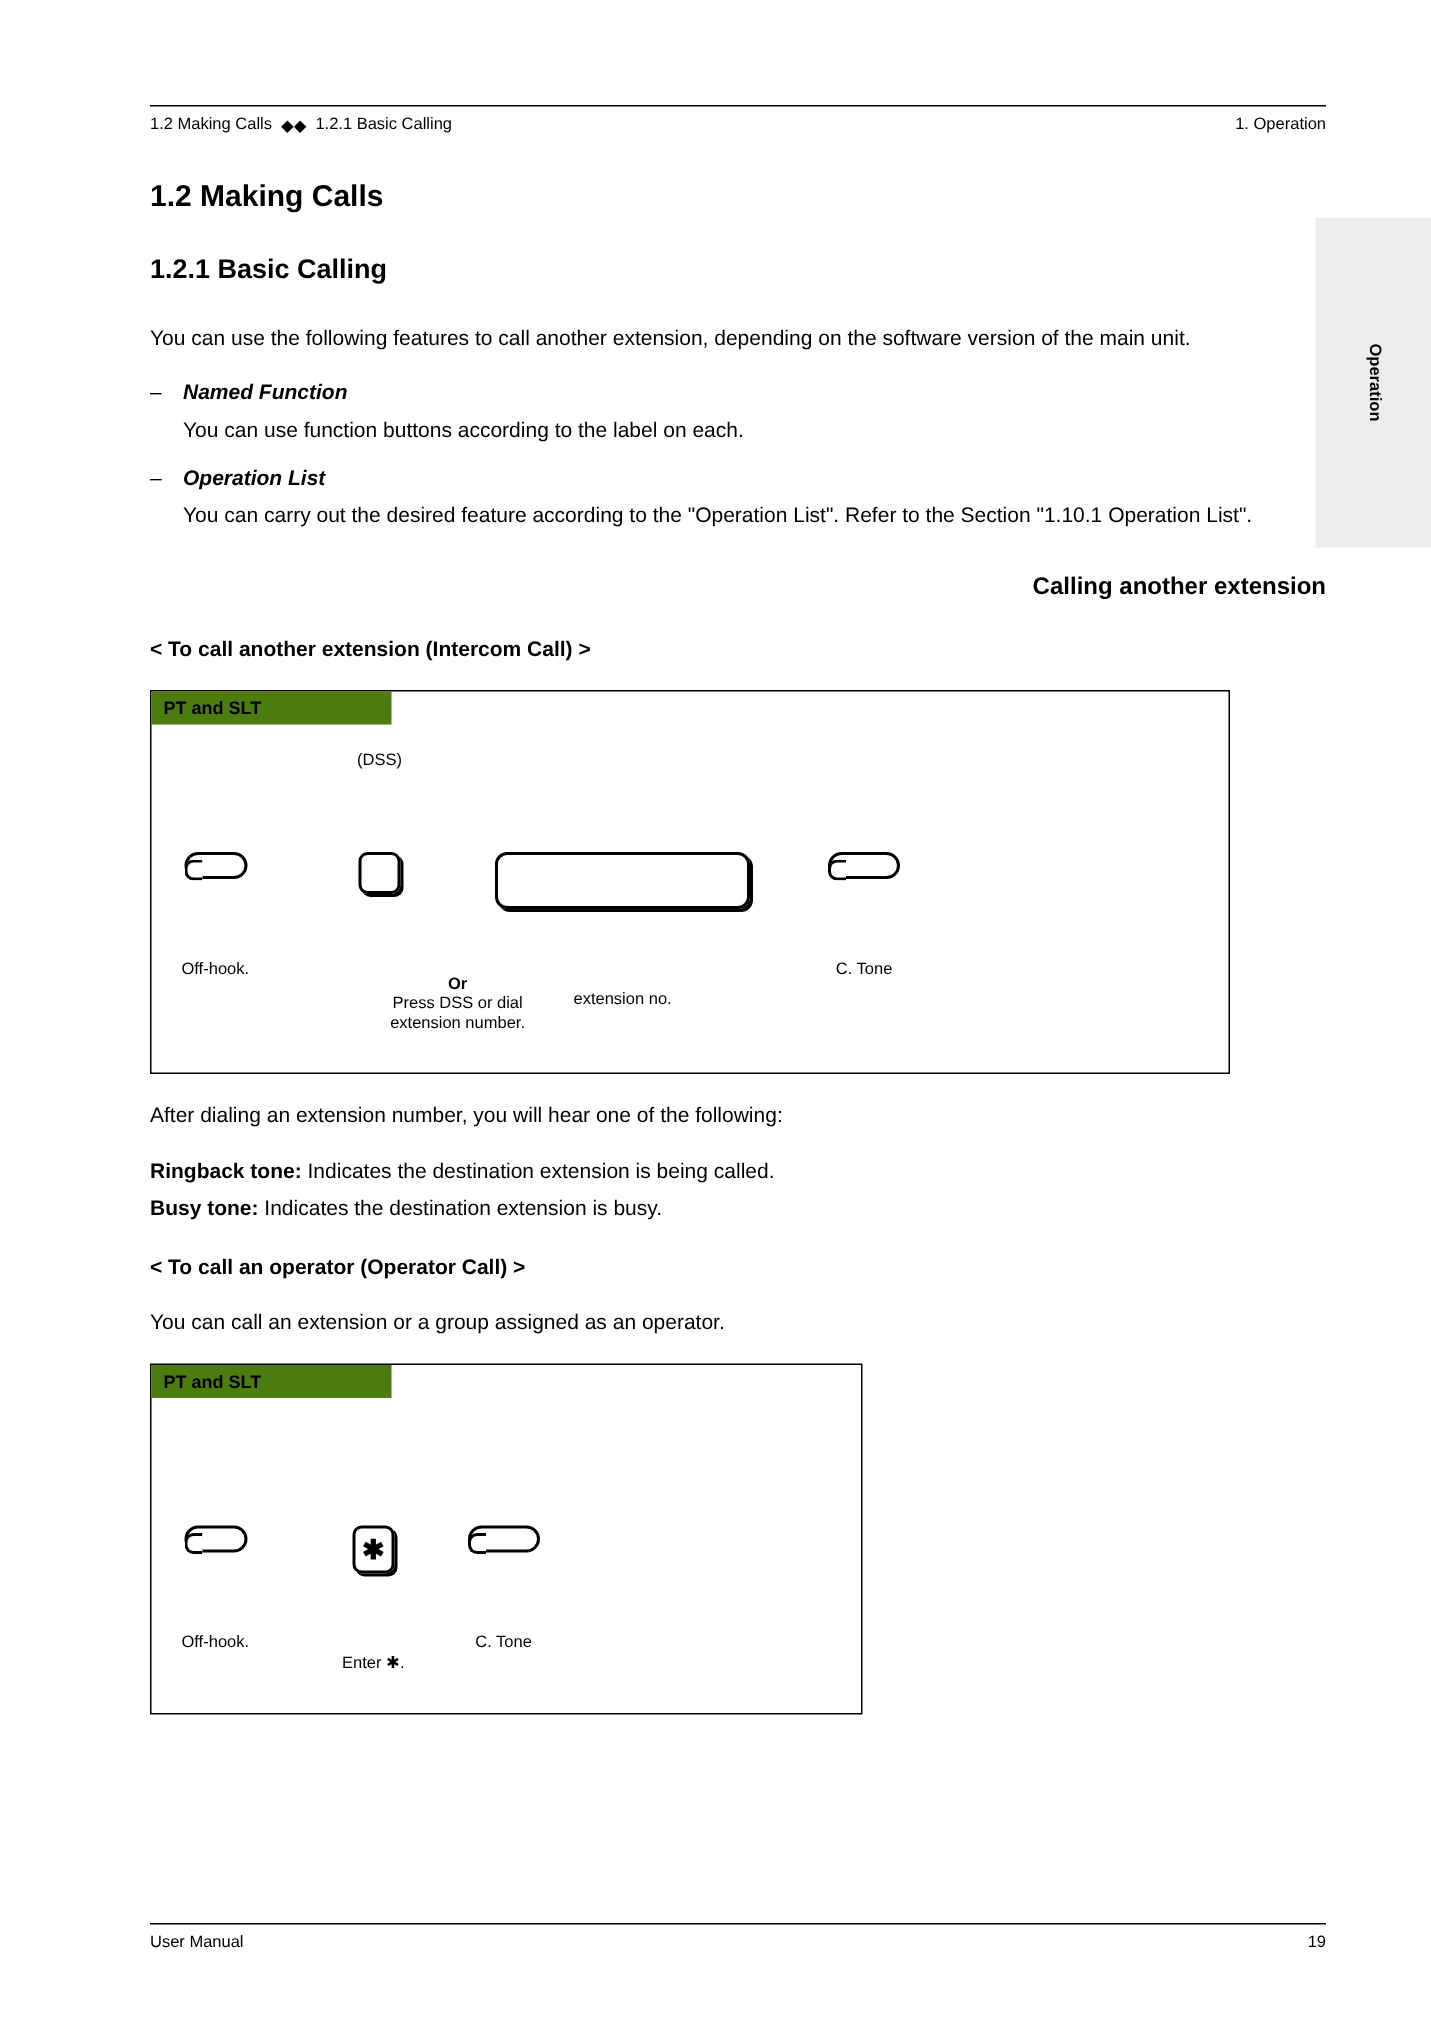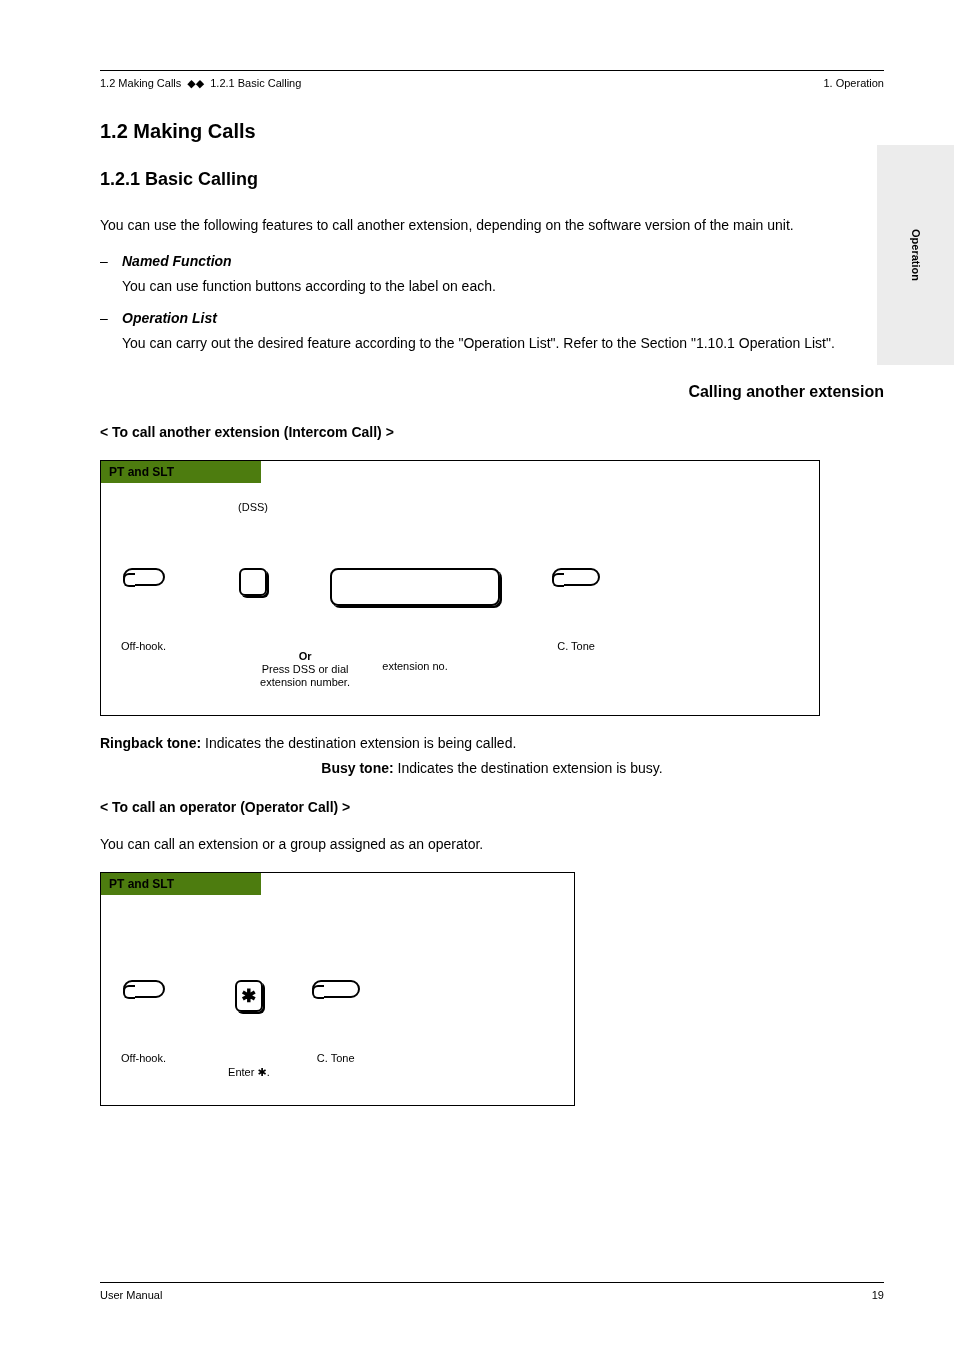--- a/index.html
+++ b/index.html
@@ -96,25 +96,26 @@
         <div class="step-label-bottom">extension no.</div>
       </div>
       <div class="proc-step" style="margin-left:30px;">
         <div class="step-label-top"></div>
         <div class="i-handset2"></div>
         <div class="step-label-bottom">C. Tone</div>
       </div>
     </div>
   </div>
 
+  <p class="body-text">After dialing an extension number, you will hear one of the following:</p>
   <p class="body-text">
     <span style="font-weight:bold;">Ringback tone:</span>
     <span>Indicates the destination extension is being called.</span>
   </p>
-  <p class="body-text" style="margin-top:-12px;text-align:center;">
+  <p class="body-text" style="margin-top:-12px;">
     <span style="font-weight:bold;">Busy tone:</span>
     <span>Indicates the destination extension is busy.</span>
   </p>
 
   <p class="body-text" style="font-weight:bold; margin-top:20px;">&lt; To call an operator (Operator Call) &gt;</p>
   <p class="body-text">You can call an extension or a group assigned as an operator.</p>
 
   <div class="proc-box narrow">
     <div class="proc-header">PT and SLT</div>
     <div class="proc-body">

